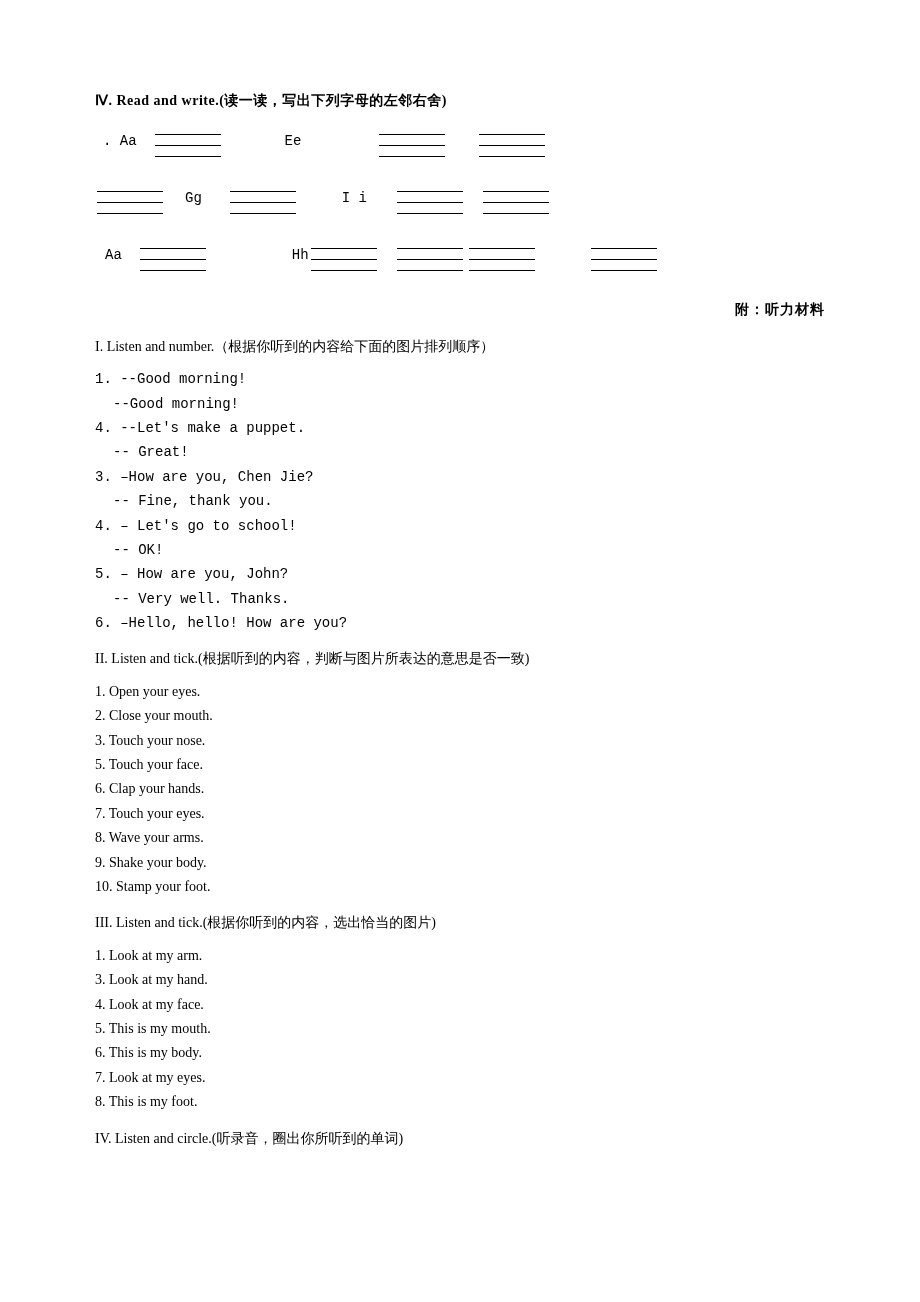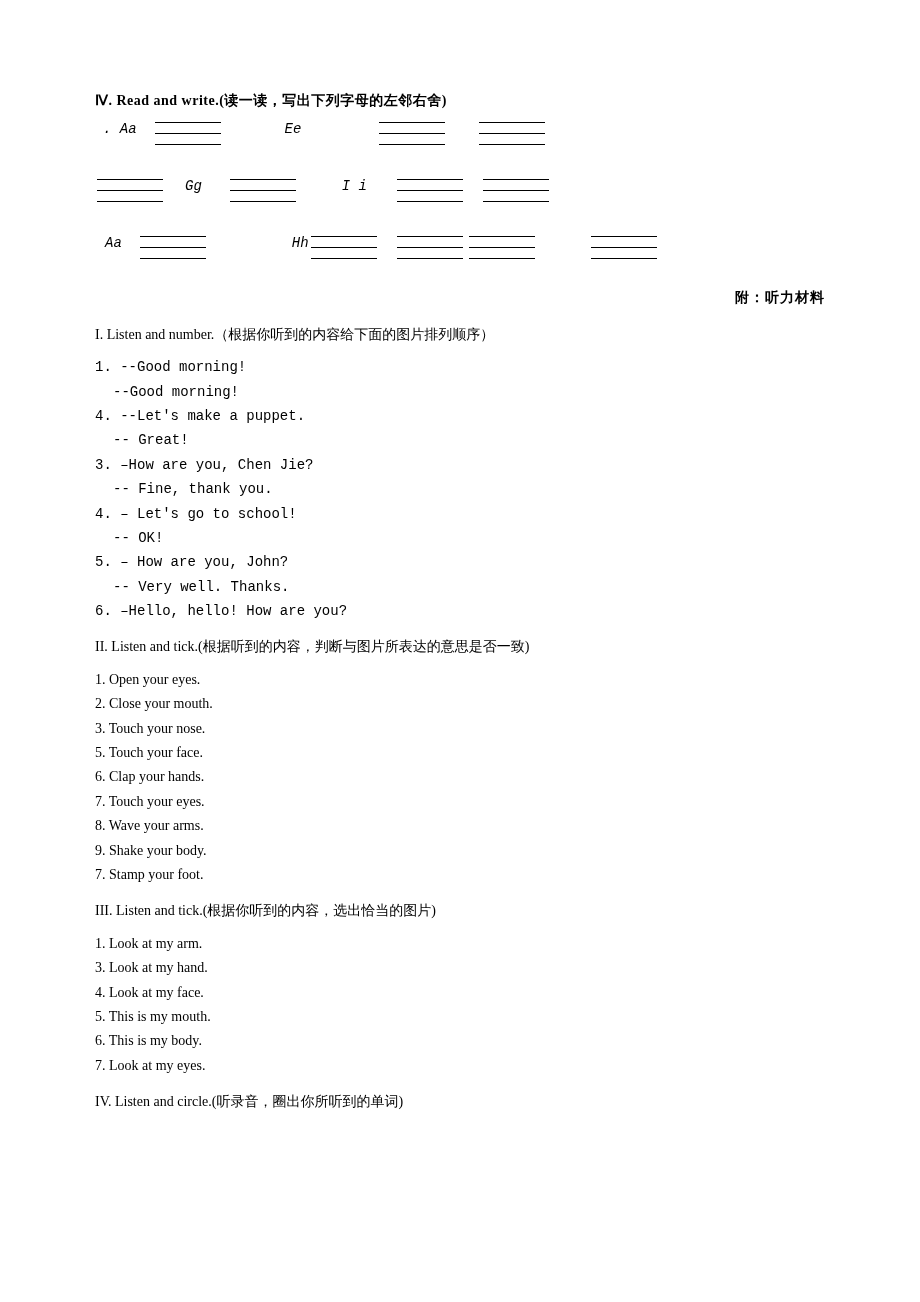--- a/index.html
+++ b/index.html
@@ -8,37 +8,36 @@
       padding: 90px 95px 40px 95px;
       box-sizing: border-box;
       font-family: "SimSun", "宋体", serif;
       font-size: 14px;
       color: #000;
       background: #fff;
       line-height: 1.6;
     }
     .section-title {
       font-weight: bold;
-      margin-bottom: 0;
+      margin-bottom: 12px;
       letter-spacing: 0.5px;
     }
     .writing-grid {
       margin-bottom: 28px;
     }
     .writing-row {
       display: flex;
       align-items: center;
       margin-bottom: 24px;
     }
     .letter-label {
       font-family: "Courier New", monospace;
       font-size: 14px;
       margin: 0 16px 0 8px;
       white-space: nowrap;
-      font-style: italic;
     }
     .blank-cell {
       display: inline-block;
       vertical-align: middle;
       margin: 0 18px 0 2px;
     }
     .blank-line {
       display: block;
       width: 66px;
       border-bottom: 1px solid #000;
@@ -174,26 +173,27 @@
 <div class="sub-heading">II. Listen and tick.(根据听到的内容，判断与图片所表达的意思是否一致)</div>
 <div id="s2-list">
     <div class="list-line">1. Open your eyes.</div>
     <div class="list-line">2. Close your mouth.</div>
     <div class="list-line">3. Touch your nose.</div>
     <div class="list-line">5. Touch your face.</div>
     <div class="list-line">6. Clap your hands.</div>
     <div class="list-line">7. Touch your eyes.</div>
     <div class="list-line">8. Wave your arms.</div>
     <div class="list-line">9. Shake your body.</div>
-    <div class="list-line">7. Stamp your foot.</div>
+    <div class="list-line">10. Stamp your foot.</div>
   </div>
 
 <div class="sub-heading">III. Listen and tick.(根据你听到的内容，选出恰当的图片)</div>
 <div id="s3-list">
     <div class="list-line">1. Look at my arm.</div>
     <div class="list-line">3. Look at my hand.</div>
     <div class="list-line">4. Look at my face.</div>
     <div class="list-line">5. This is my mouth.</div>
     <div class="list-line">6. This is my body.</div>
     <div class="list-line">7. Look at my eyes.</div>
+    <div class="list-line">8. This is my foot.</div>
   </div>
 
 <div class="sub-heading">IV. Listen and circle.(听录音，圈出你所听到的单词)</div>
 
 </body></html>

